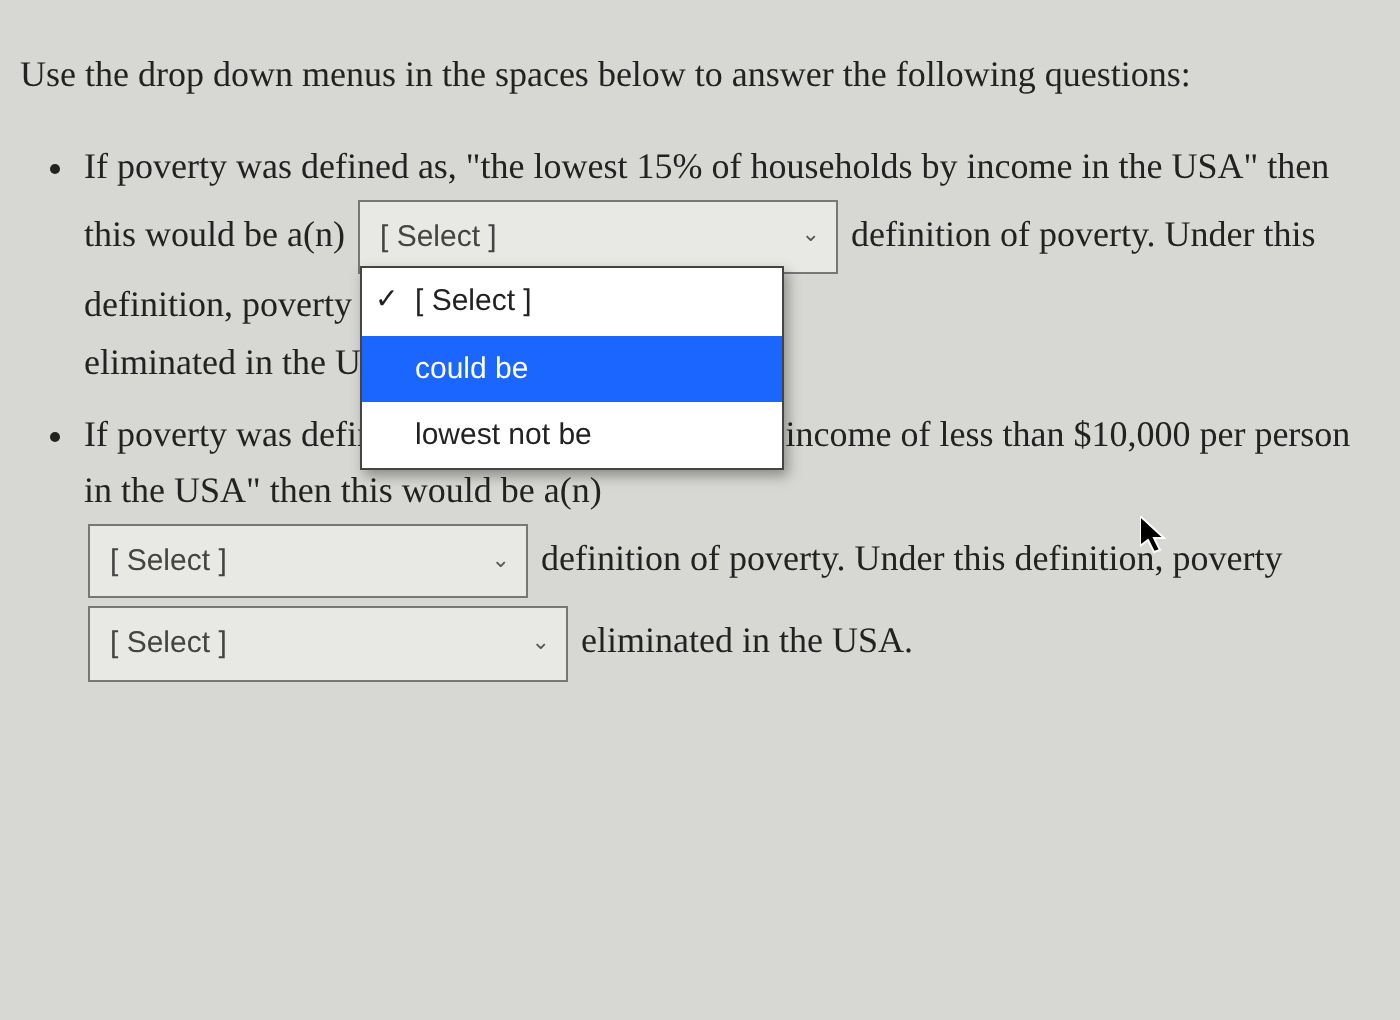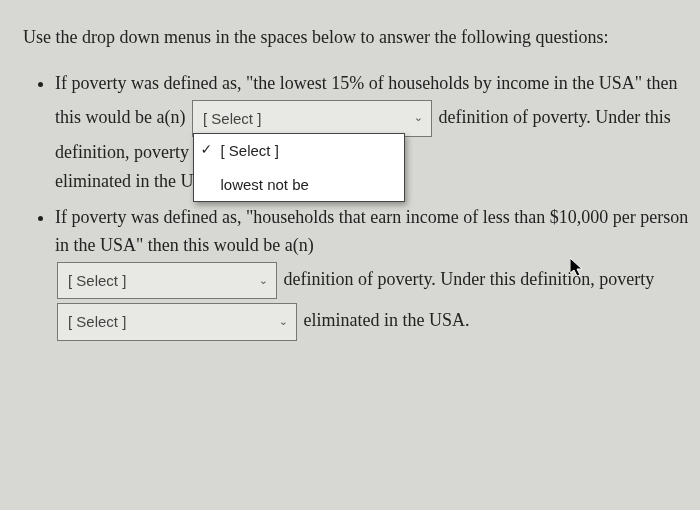--- a/index.html
+++ b/index.html
@@ -6,21 +6,21 @@
     margin: 0;
     padding: 0;
     width: 700px;
     height: 510px;
     background: #d7d8d3;
     font-family: Georgia, 'Times New Roman', serif;
     color: #222;
     overflow: hidden;
   }
   .page {
-    padding: 18px 10px 10px 23px;
+    padding: 18px 10px 10px 10px;
     font-size: 18px;
     line-height: 1.55;
   }
   .intro {
     margin: 6px 0 18px 0;
   }
   ul.questions {
     list-style: disc;
     padding-left: 32px;
     margin: 0;
@@ -127,20 +127,23 @@
 
       
       <span class="dropdown-wrap">
         
         <span style="display:inline-block; width:210px; height:28px; vertical-align:middle;"></span>
         <div class="dropdown">
           <div class="opt">
             <span class="check">✓</span>
             <span>[ Select ]</span>
           </div>
+          <div class="opt selected">
+            <span>could be</span>
+          </div>
           <div class="opt">
             <span>lowest not be</span>
           </div>
         </div>
       </span>
 
       <br>
       <span class="flow">eliminated in the USA.</span>
     </li>
 

